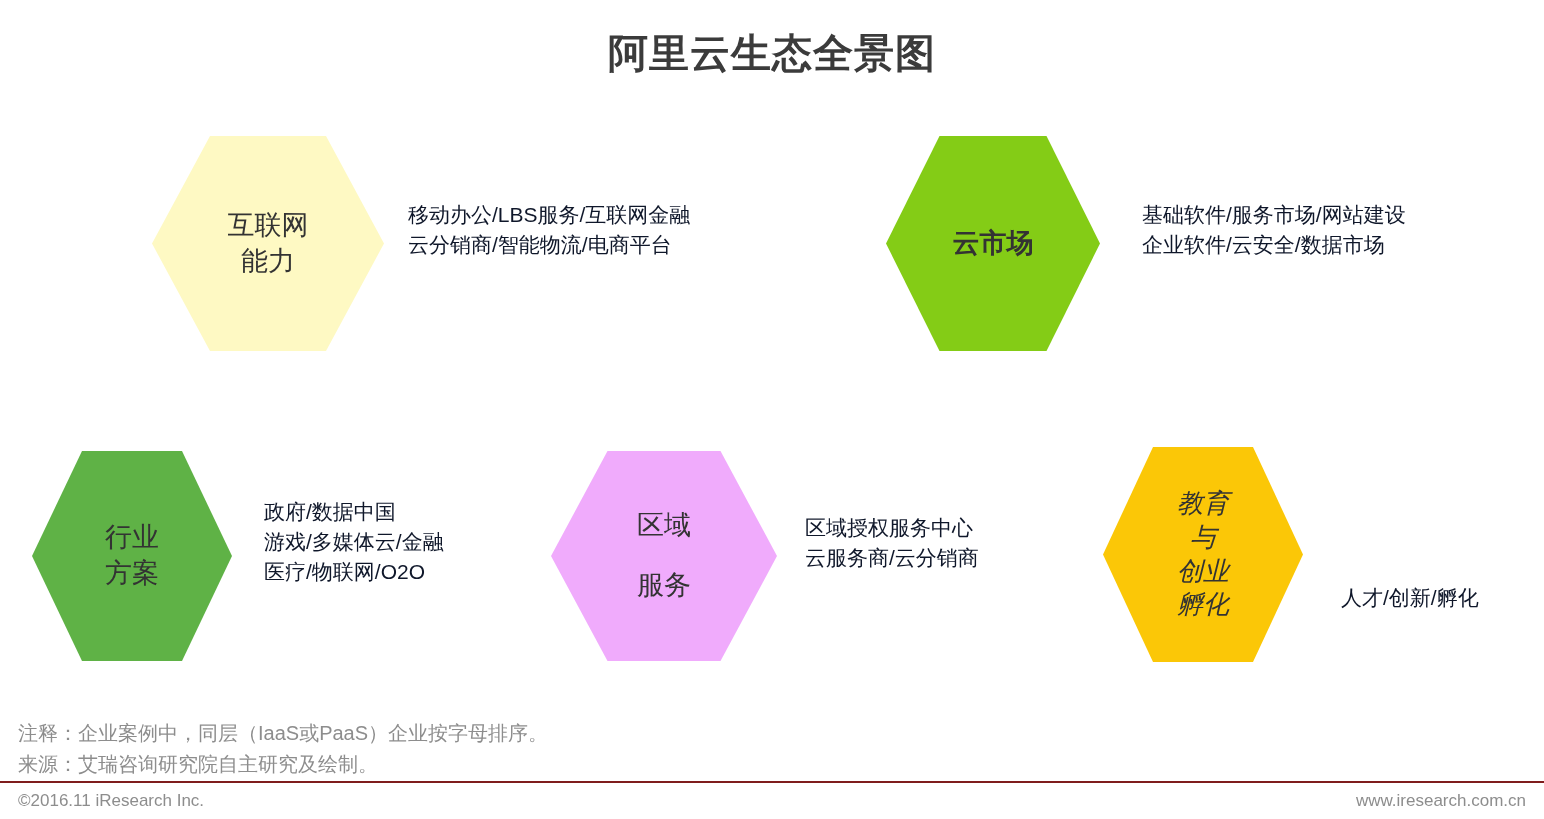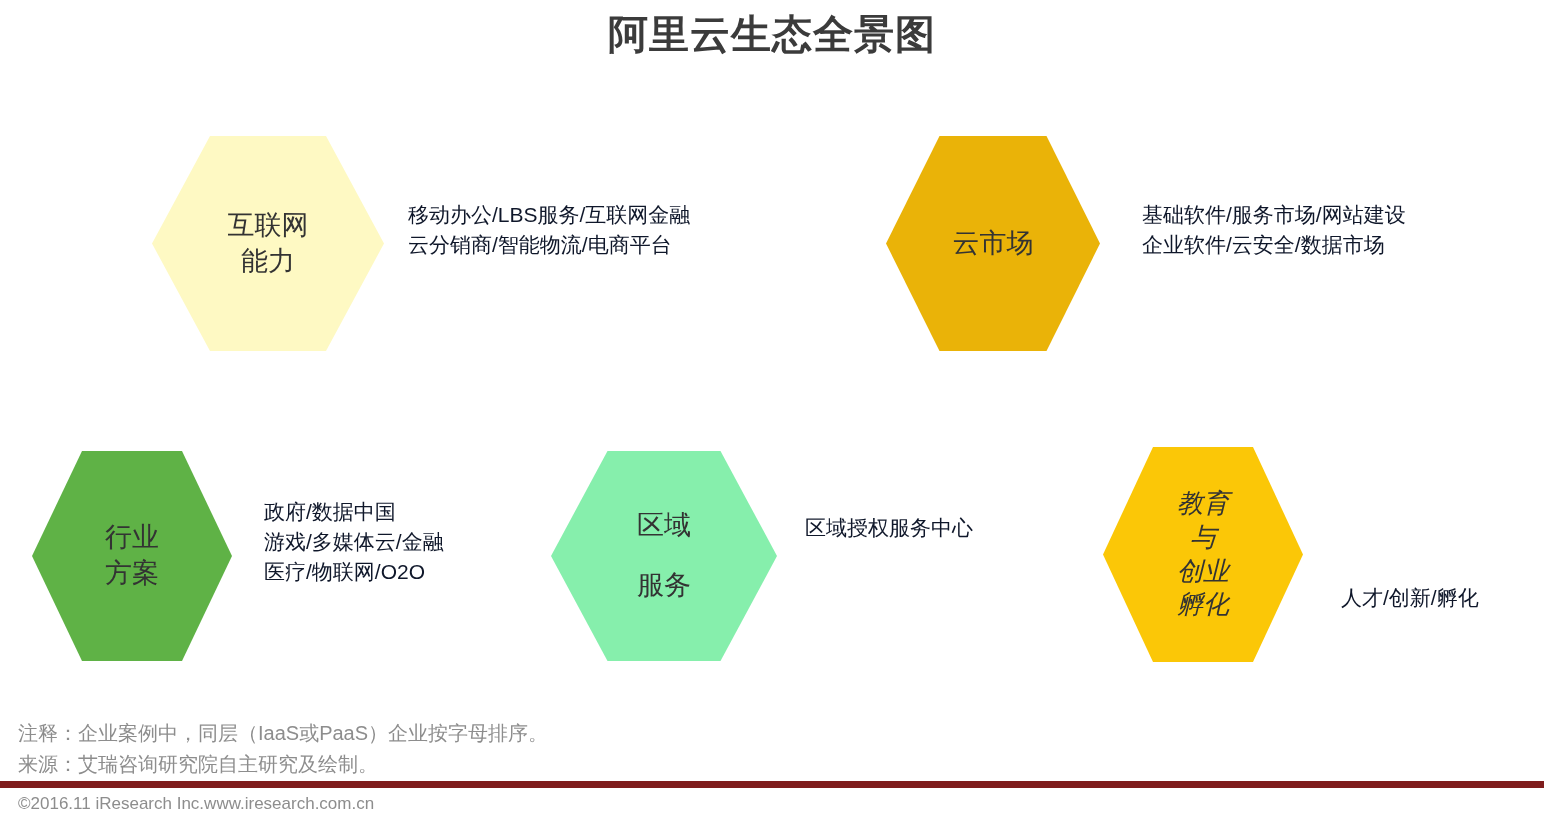--- a/index.html
+++ b/index.html
@@ -12,21 +12,21 @@
     width: 1544px;
     height: 819px;
     position: relative;
     font-family: "Liberation Sans", "DejaVu Sans", sans-serif;
     overflow: hidden;
   }
 
   
   .page-title {
     position: absolute;
-    top: 7px;
+    top: 26px;
     left: 0;
     width: 100%;
     text-align: center;
     font-size: 40px;
     font-weight: bold;
     color: #3b3b3b;
     letter-spacing: 1px;
   }
 
   
@@ -79,67 +79,68 @@
   }
   .notes .n-line { display: block; }
 
   
   .footer {
     position: absolute;
     left: 0;
     bottom: 0;
     width: 100%;
     height: 38px;
-    border-top: 7px solid #7f1d1d;
+    border-top: 2px solid #7f1d1d;
     display: flex;
     align-items: center;
-    justify-content: flex-start;
+    justify-content: space-between;
     padding: 0 18px;
     color: #8d8d8d;
     font-size: 17px;
   }
 </style>
 </head>
 <body>
 
 <div class="page-title">阿里云生态全景图</div>
 
 <div class="hex" id="hex-internet" style="background: #fef9c3;">
   <span class="hx-line">互联网</span>
   <span class="hx-line">能力</span>
 </div>
 <div class="desc" id="desc-internet">
   <span class="d-line">移动办公/LBS服务/互联网金融</span>
   <span class="d-line">云分销商/智能物流/电商平台</span>
 </div>
 
-<div class="hex" id="hex-market" style="background: #eab308;">
+<div class="hex" id="hex-market" style="background: #84cc16; font-weight: bold;">
   <span class="hx-line">云市场</span>
 </div>
 <div class="desc" id="desc-market">
   <span class="d-line">基础软件/服务市场/网站建设</span>
   <span class="d-line">企业软件/云安全/数据市场</span>
 </div>
 
 <div class="hex" id="hex-industry" style="background: rgb(95, 178, 70); justify-content: center;">
   <span class="hx-line">行业</span>
   <span class="hx-line">方案</span>
 </div>
 <div class="desc" id="desc-industry">
   <span class="d-line">政府/数据中国</span>
   <span class="d-line">游戏/多媒体云/金融</span>
   <span class="d-line">医疗/物联网/O2O</span>
 </div>
 
-<div class="hex" id="hex-region" style="background: #86efac; gap: 24px;">
+<div class="hex" id="hex-region" style="background: #f0abfc; gap: 24px;">
   <span class="hx-line">区域</span>
   <span class="hx-line">服务</span>
 </div>
 <div class="desc" id="desc-region">
   <span class="d-line">区域授权服务中心</span>
+  <span class="d-line">云服务商/云分销商</span>
 </div>
 
 <div class="hex" id="hex-edu" style="background: rgb(251, 199, 7); font-style: italic;">
   <span class="hx-line">教育</span>
   <span class="hx-line">与</span>
   <span class="hx-line">创业</span>
   <span class="hx-line">孵化</span>
 </div>
 <div class="desc" id="desc-edu">
   <span class="d-line">人才/创新/孵化</span>

